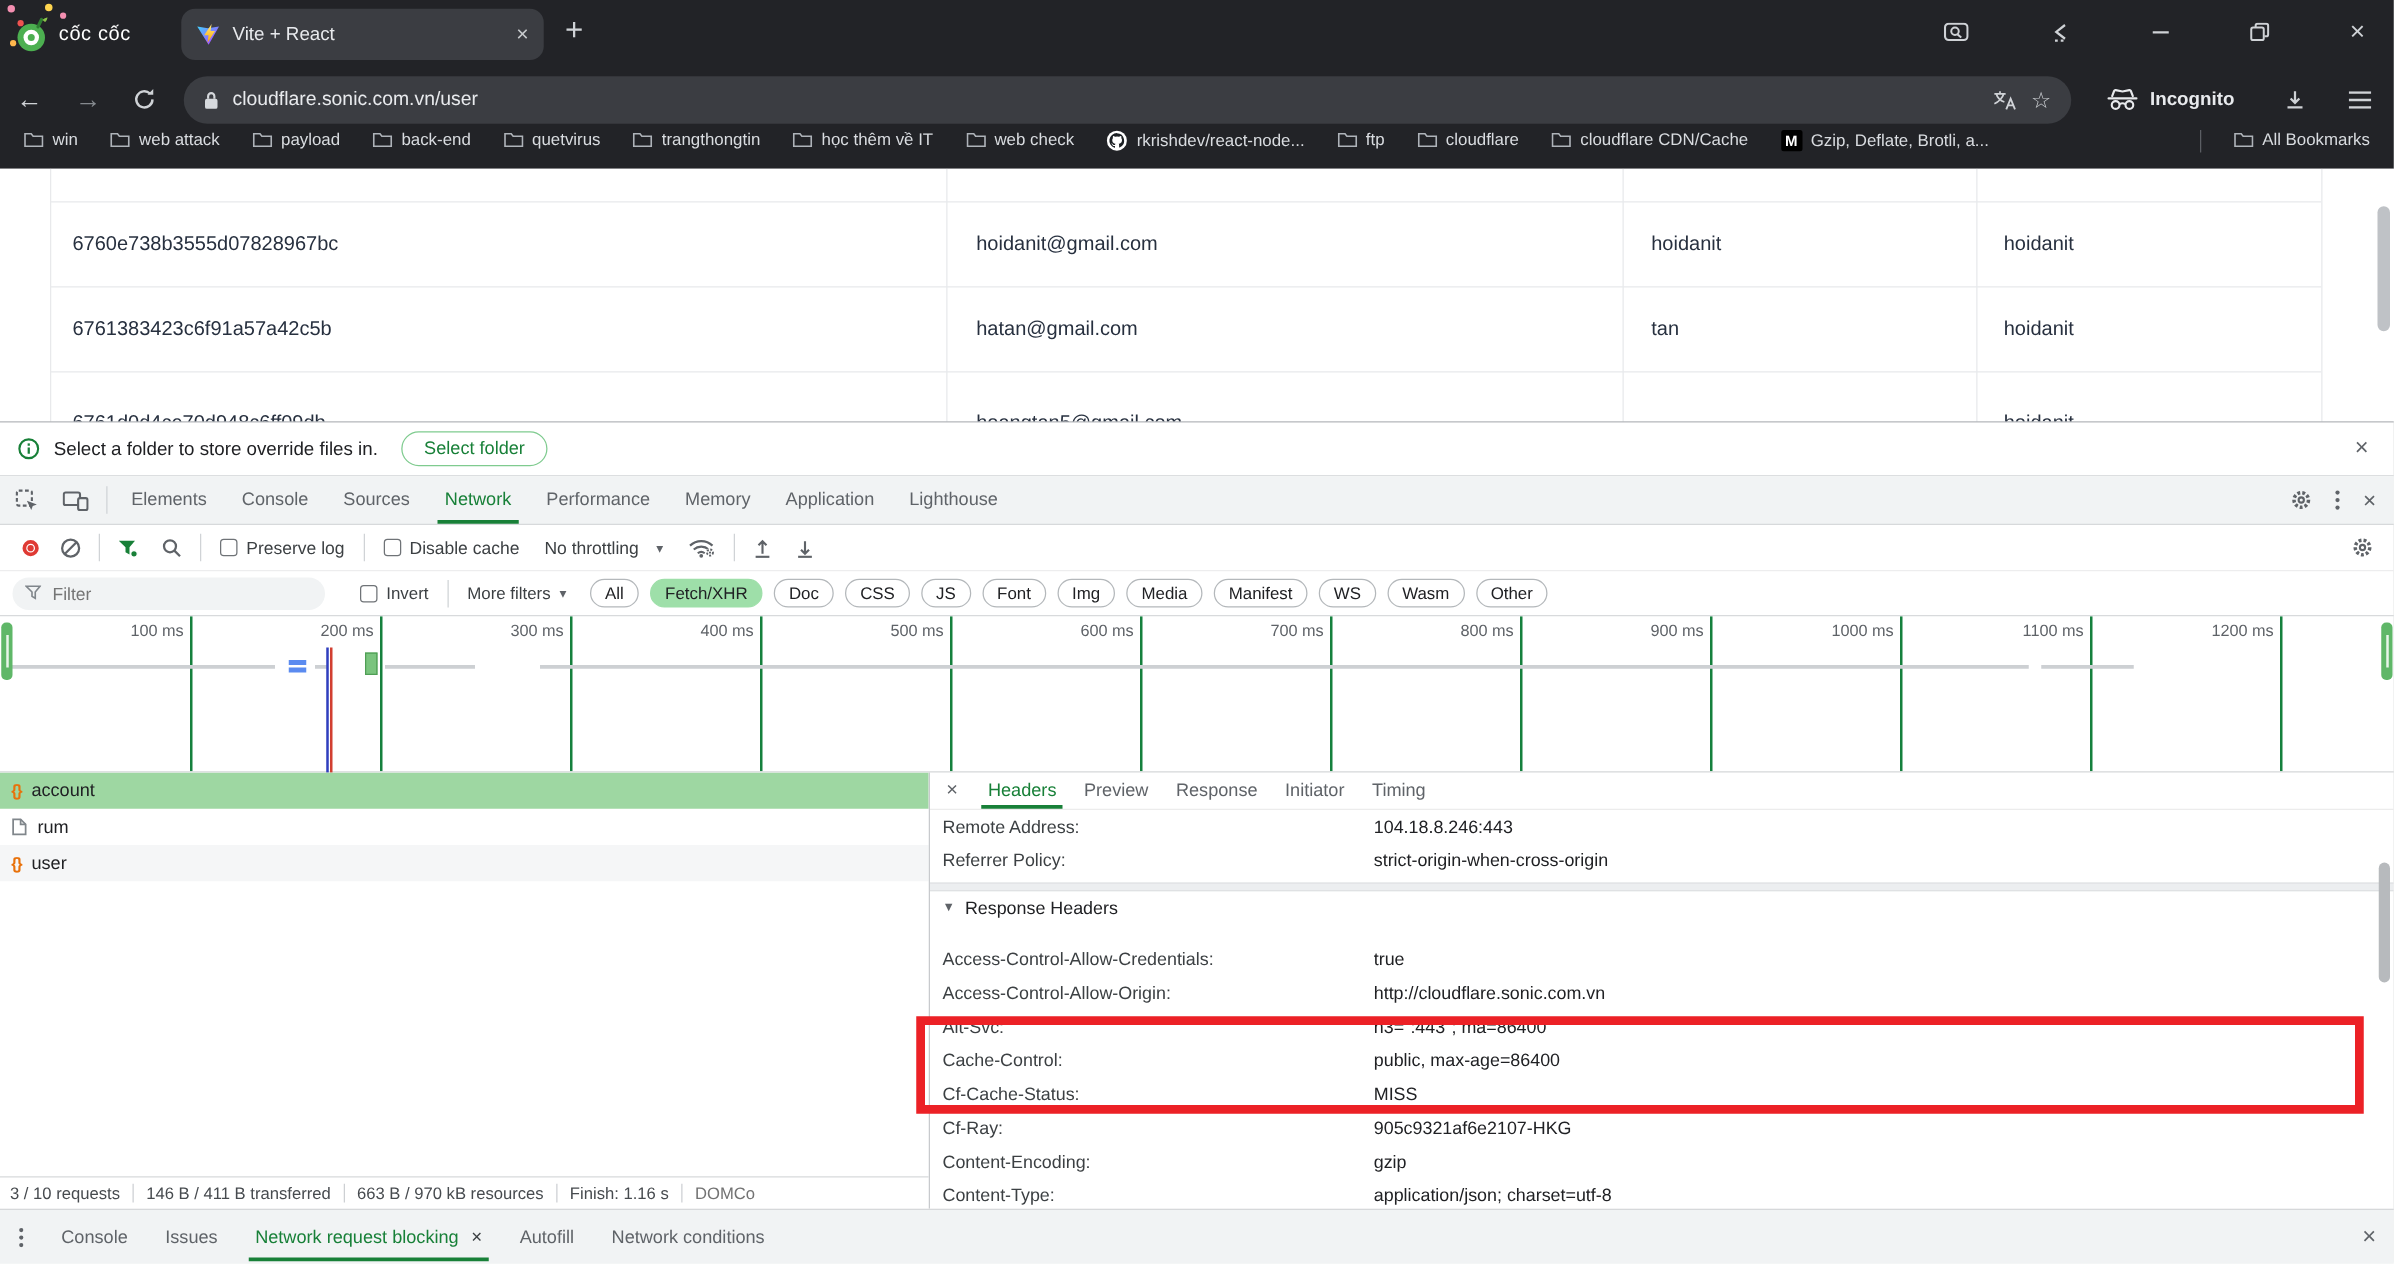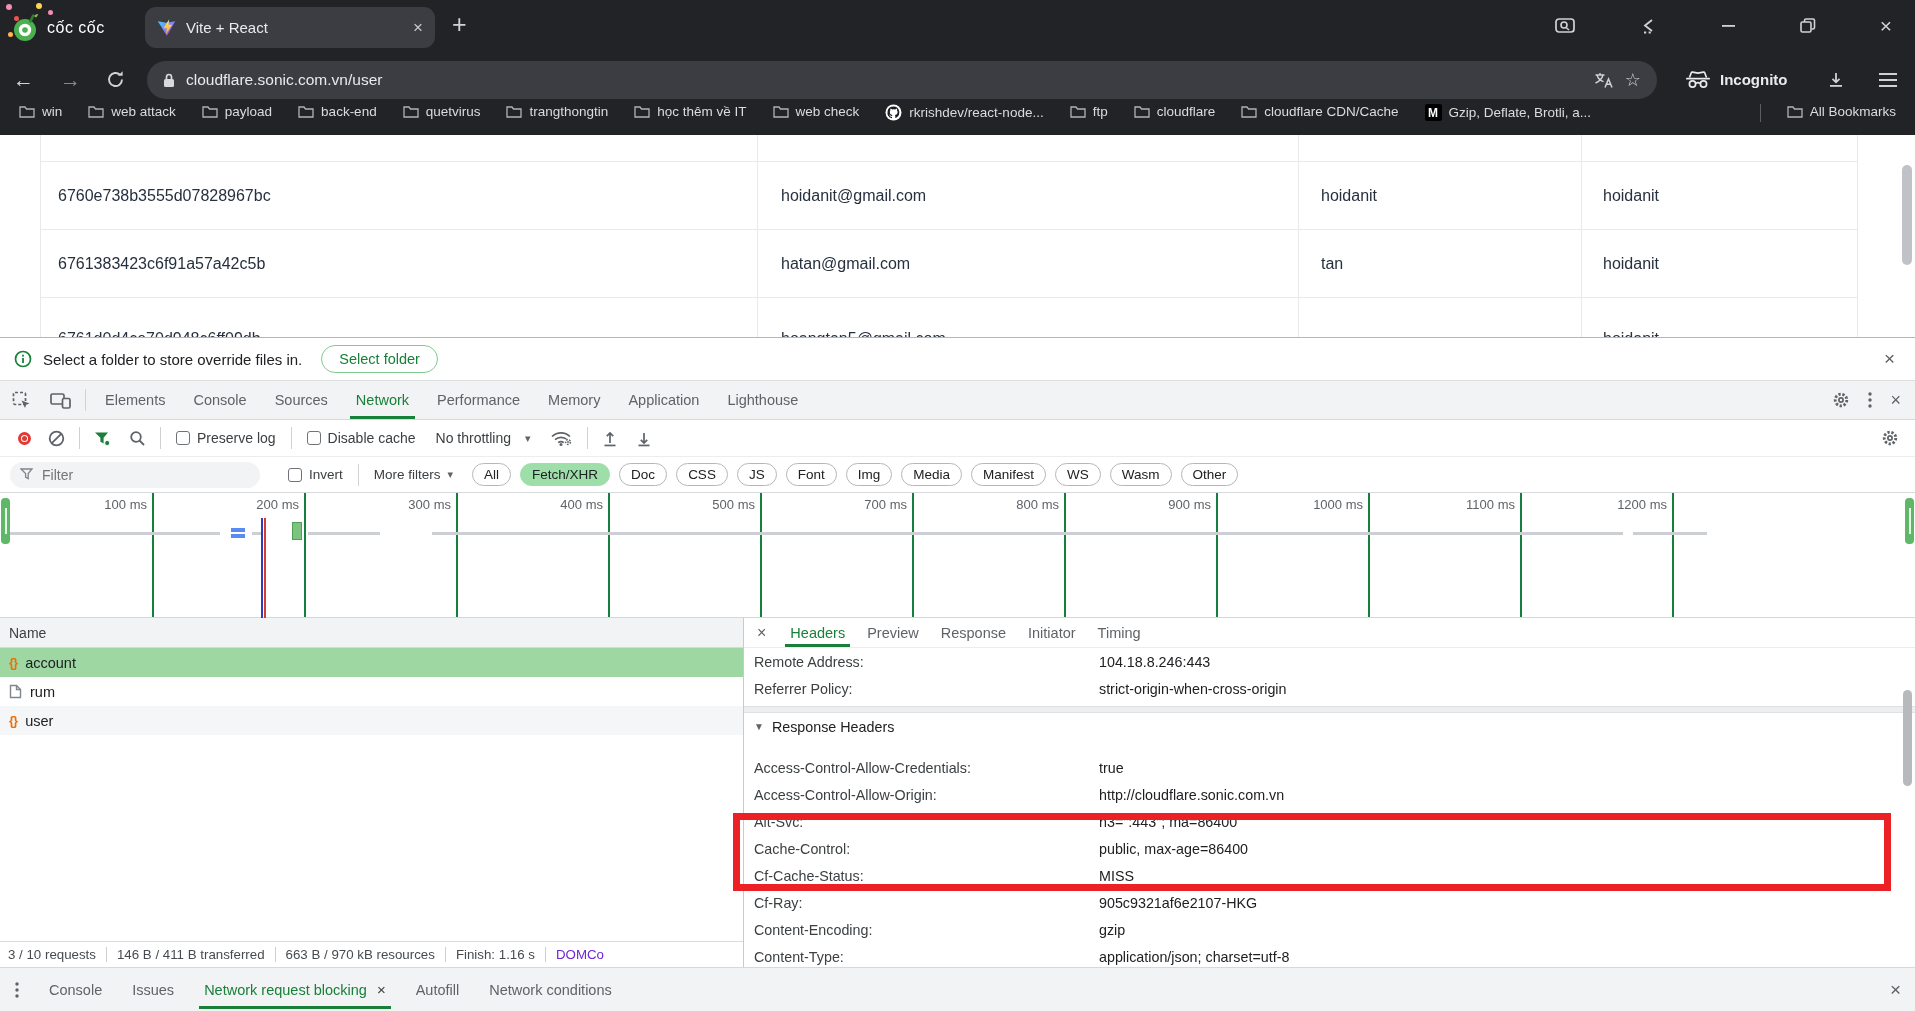--- a/index.html
+++ b/index.html
@@ -65,21 +65,21 @@
   .handle i{width:2px;height:26px;background:#e8f5e9}
   .main{position:absolute;top:280px;left:0;right:0;height:349px}
   .lpane{position:absolute;left:0;top:0;width:743px;height:349px;overflow:hidden}
   .nhead{height:30px;background:#f1f3f4;border-bottom:1px solid #d7d9db;display:flex;align-items:center;padding:0 9px;font-size:14px;color:#3c4043}
   .req{height:29px;display:flex;align-items:center;gap:8px;padding:0 9px;font-size:14.5px;color:#202124}
   .req.sel{background:#9ed7a2}
   .req.alt{background:#f5f6f7}
   .brace{color:#e8710a;font-weight:bold;font-size:13px;letter-spacing:-1px}
   .statusbar{position:absolute;left:0;bottom:0;width:743px;height:26px;border-top:1px solid #d8dadc;background:#fff;display:flex;align-items:center;padding:0 8px;font-size:13.3px;color:#474b4f;white-space:nowrap;overflow:hidden}
   .st-div{width:1px;height:15px;background:#cdd0d3;margin:0 10px;flex:none}
-  .blue{color:#6d28d9}
+  .blue{color:#737373}
   .rpane{position:absolute;left:743px;right:0;top:0;height:349px;border-left:1px solid #c8cacd;overflow:hidden}
   .det-tabs{height:30px;display:flex;align-items:center;border-bottom:1px solid #ececec}
   .det-x{padding:0 13px;color:#5f6368;font-size:16px}
   .dettab{position:relative;height:100%;display:flex;align-items:center;padding:0 11px;font-size:14.5px;color:#5f6368}
   .dettab.on{color:#188038}
   .hrow{position:absolute;left:0;right:0;height:27px;display:flex;align-items:center;font-size:14.3px}
   .hname{position:absolute;left:10px;color:#3c4043;white-space:nowrap}
   .hval{position:absolute;left:355px;color:#202124;white-space:nowrap}
   .secdiv{position:absolute;left:0;right:0;top:88px;height:7px;background:#eceef0;border-top:1px solid #dfe1e3;border-bottom:1px solid #dfe1e3}
   .sechead{position:absolute;left:0;right:0;top:95px;height:27px;display:flex;align-items:center;gap:8px;padding-left:10px;font-size:14.3px;color:#202124}
@@ -496,20 +496,21 @@
     <span class="pill">Wasm</span>
     <span class="pill">Other</span>
   </div>
 
   <div class="overview">
     <span class="tick" style="width:154px">100 ms</span>
     <span class="tick" style="width:152px">200 ms</span>
     <span class="tick" style="width:152px">300 ms</span>
     <span class="tick" style="width:152px">400 ms</span>
     <span class="tick" style="width:152px">500 ms</span>
+    <span class="tick" style="width:152px">600 ms</span>
     <span class="tick" style="width:152px">700 ms</span>
     <span class="tick" style="width:152px">800 ms</span>
     <span class="tick" style="width:152px">900 ms</span>
     <span class="tick" style="width:152px">1000 ms</span>
     <span class="tick" style="width:152px">1100 ms</span>
     <span class="tick" style="width:152px">1200 ms</span>
   </div>
   <div class="seg" style="left:2px;width:218px;top:194px"></div>
   <div class="seg" style="left:252px;width:10px;top:194px"></div>
   <div class="seg" style="left:308px;width:72px;top:194px"></div>
@@ -522,23 +523,20 @@
   <div class="grect"></div>
   <div class="handle" style="left:1px">
       <i></i>
     </div>
   <div class="handle" style="right:1px">
       <i></i>
     </div>
 
   <div class="main">
     <div class="lpane">
-      <div class="nhead">
-          <span>Name</span>
-        </div>
       <div class="req sel">
         <span class="brace">{}</span>
         <span>account</span>
       </div>
       <div class="req">
         <span>
           <svg width="13" height="15">
               <path d="M1.5 1.5h6l4 4v8h-10z" fill="none" stroke="#80868b" stroke-width="1.4"></path>
               <path d="M7.5 1.5v4h4" fill="none" stroke="#80868b" stroke-width="1.4"></path>
             </svg>

